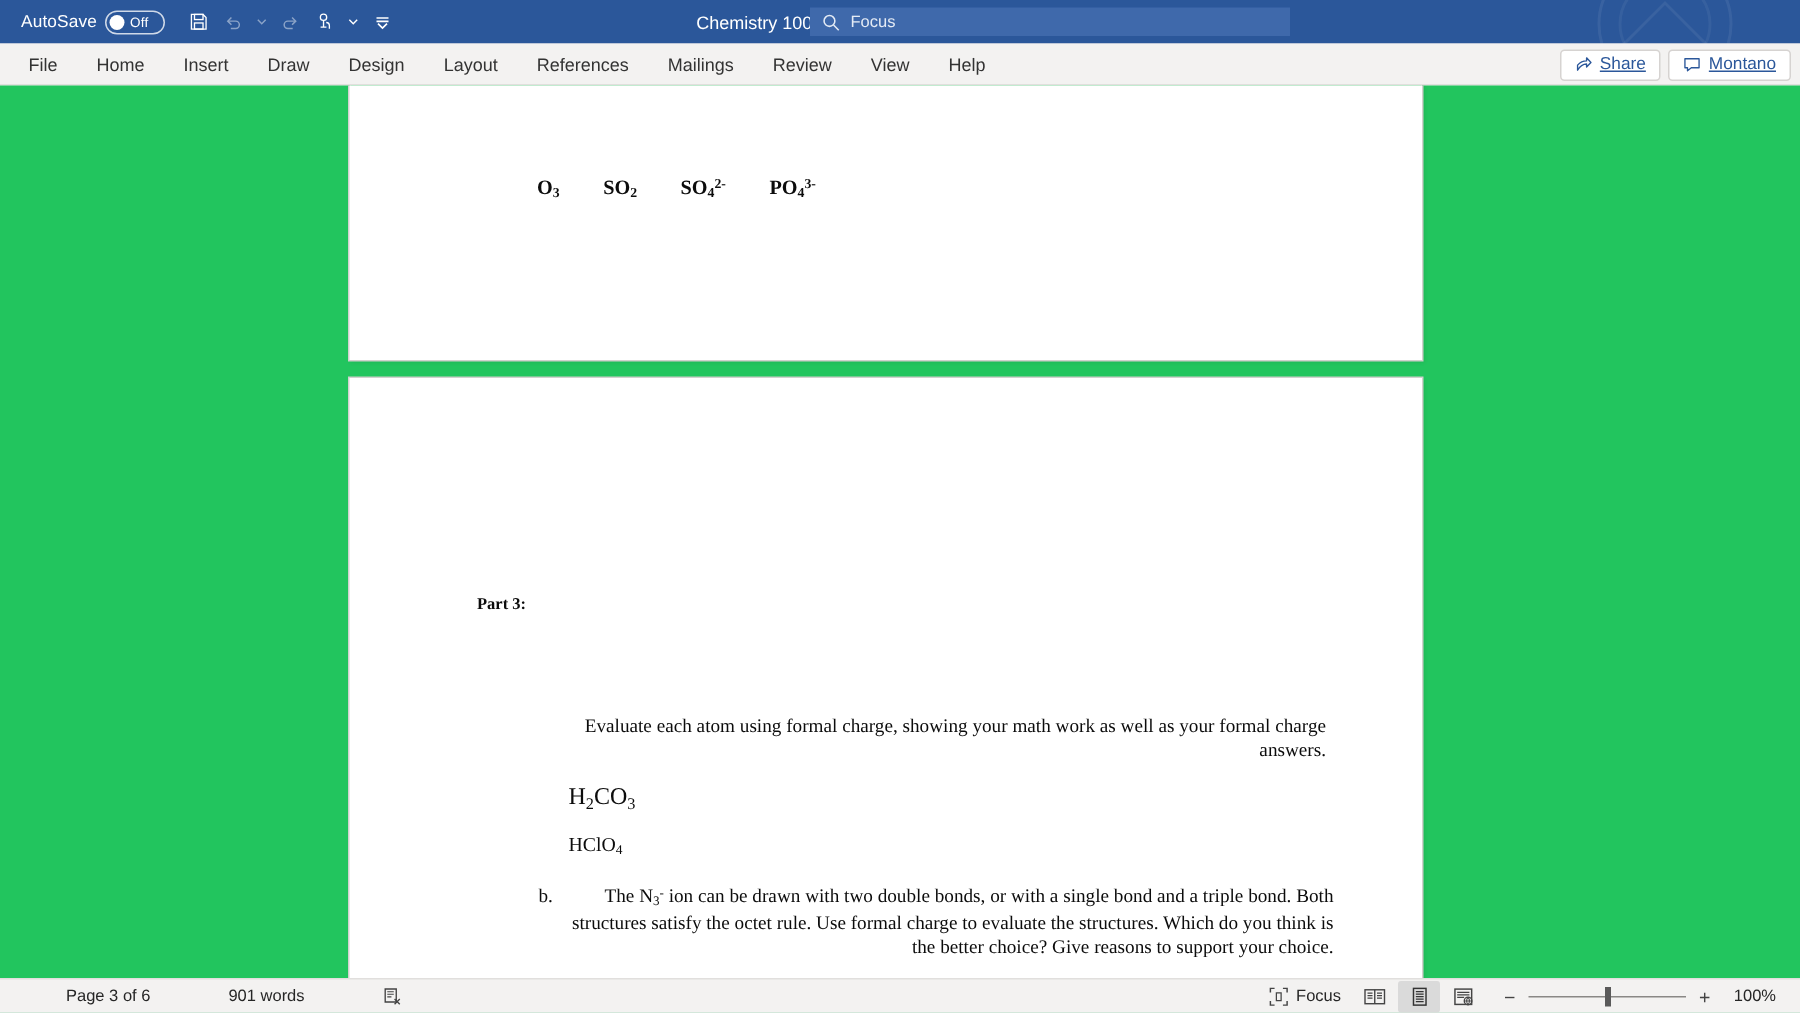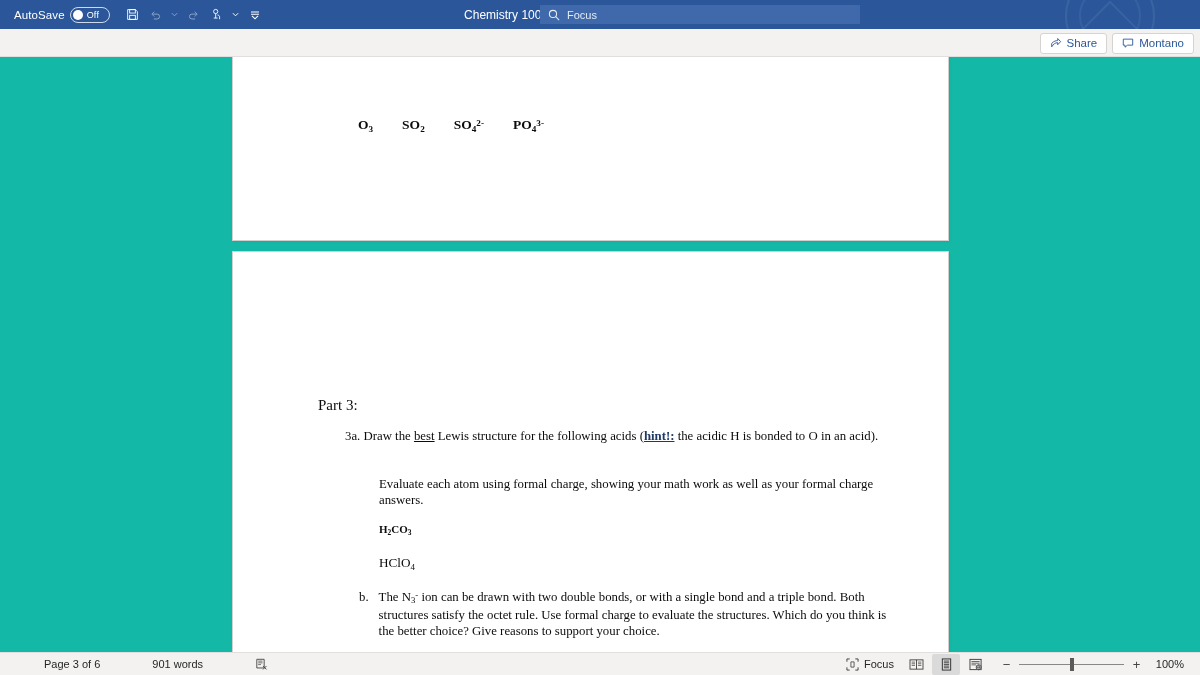--- a/index.html
+++ b/index.html
@@ -121,28 +121,30 @@
   }
   .rb-btn {
     display: flex; align-items: center; gap: 5px;
     font-size: 11.5px; color: #2b579a;
     background: #fff;
     border: 1px solid #d6d3d1;
     border-radius: 3px;
     padding: 3px 9px;
     cursor: pointer;
     height: 21px;
+    text-decoration: underline;
   }
 
   
   .workspace {
     position: absolute;
     top: 57px; left: 0; right: 0; bottom: 23px;
-    background: #14b8a6;
+    background: #22c55e;
     overflow: hidden;
+    text-align: right;
   }
   .page {
     position: absolute;
     left: 233px; width: 715px;
     background: #fff;
     box-shadow: 0 0 0 1px #d2d0ce, 1px 1px 3px rgba(0,0,0,.10);
   }
   #page-top { top: -180px; height: 363px; }
   #page-bottom { top: 195px; height: 470px; }
 
@@ -156,33 +158,33 @@
     display: flex; gap: 29px;
     font-weight: bold; font-size: 13.5px;
   }
   .formula-row span { white-space: nowrap; }
   sub, sup { font-size: .68em; }
   sub { vertical-align: -.28em; }
   sup { vertical-align: .38em; }
 
   .p3-head {
     position: absolute; top: 145px; left: 85px;
-    font-weight: normal; font-size: 15px;
+    font-weight: bold; font-size: 11px;
   }
   .p3-a {
     position: absolute; top: 176px; left: 112px;
     width: 535px; font-size: 12.8px; line-height: 1.28;
   }
   .hint { font-weight: bold; text-decoration: underline; color: #1f3864; }
   .u { text-decoration: underline; }
   .p3-eval {
     position: absolute; top: 224px; left: 146px;
     width: 505px; font-size: 12.8px; line-height: 1.28;
   }
-  .chem-1 { position: absolute; top: 271px; left: 146px; font-weight: bold; font-size: 11px; }
+  .chem-1 { position: absolute; top: 271px; left: 146px; font-weight: normal; font-size: 16px; }
   .chem-2 { position: absolute; top: 303px; left: 146px; font-weight: normal; font-size: 13.2px; }
   .p3-b {
     position: absolute; top: 337px; left: 126px;
     width: 530px; font-size: 12.8px; line-height: 1.28;
     display: flex; gap: 10px;
   }
   .p3-b-marker { flex: none; }
 
   
   .statusbar {
@@ -295,20 +297,33 @@
     <svg width="12" height="12" viewBox="0 0 14 14">
         <circle cx="5.8" cy="5.8" r="4.2" fill="none" stroke="#e4ebf5" stroke-width="1.2"></circle>
         <path d="M9 9l4 4" stroke="#e4ebf5" stroke-width="1.2"></path>
       </svg>
     <span class="search-placeholder">Focus</span>
   </div>
 
 </div>
 
 <div class="ribbonbar">
+  <div class="tabs">
+    <div class="tab">File</div>
+    <div class="tab">Home</div>
+    <div class="tab">Insert</div>
+    <div class="tab">Draw</div>
+    <div class="tab">Design</div>
+    <div class="tab">Layout</div>
+    <div class="tab">References</div>
+    <div class="tab">Mailings</div>
+    <div class="tab">Review</div>
+    <div class="tab">View</div>
+    <div class="tab">Help</div>
+  </div>
 
   <div class="ribbon-right">
     <div class="rb-btn">
       <svg width="12" height="12" viewBox="0 0 14 14">
           <path d="M2 11.5V7.5c2.5-2.8 5-3.3 7-3.3V1.8l3.4 3.6L9 9V6.6c-3 0-5.2 1.8-7 4.9z" fill="none" stroke="#2b579a" stroke-width="1.05" stroke-linejoin="round"></path>
         </svg>
       <span>Share</span>
     </div>
     <div class="rb-btn">
       <svg width="12" height="12" viewBox="0 0 14 14">
@@ -327,24 +342,20 @@
       <span>SO<sub>2</sub></span>
       <span>SO<sub>4</sub><sup>2-</sup></span>
       <span>PO<sub>4</sub><sup>3-</sup></span>
     </div>
   </div>
 
   <div class="page" id="page-bottom">
 
     <div class="doc-text p3-head">Part 3:</div>
 
-    <div class="doc-text p3-a">
-      <span>3a.</span>
-      <span>Draw the </span><span class="u">best</span><span> Lewis structure for the following acids (</span><span class="hint">hint!:</span><span> the acidic H is bonded to O in an acid).</span>
-    </div>
 
     <div class="doc-text p3-eval">Evaluate each atom using formal charge, showing your math work as well as your formal charge answers.</div>
 
     <div class="doc-text chem-1">H<sub>2</sub>CO<sub>3</sub></div>
     <div class="doc-text chem-2">HClO<sub>4</sub></div>
 
     <div class="doc-text p3-b">
       <span class="p3-b-marker">b.</span>
       <span><span>The N</span><sub>3</sub><sup>-</sup><span> ion can be drawn with two double bonds, or with a single bond and a triple bond. Both structures satisfy the octet rule. Use formal charge to evaluate the structures. Which do you think is the better choice? Give reasons to support your choice.</span></span>
     </div>

